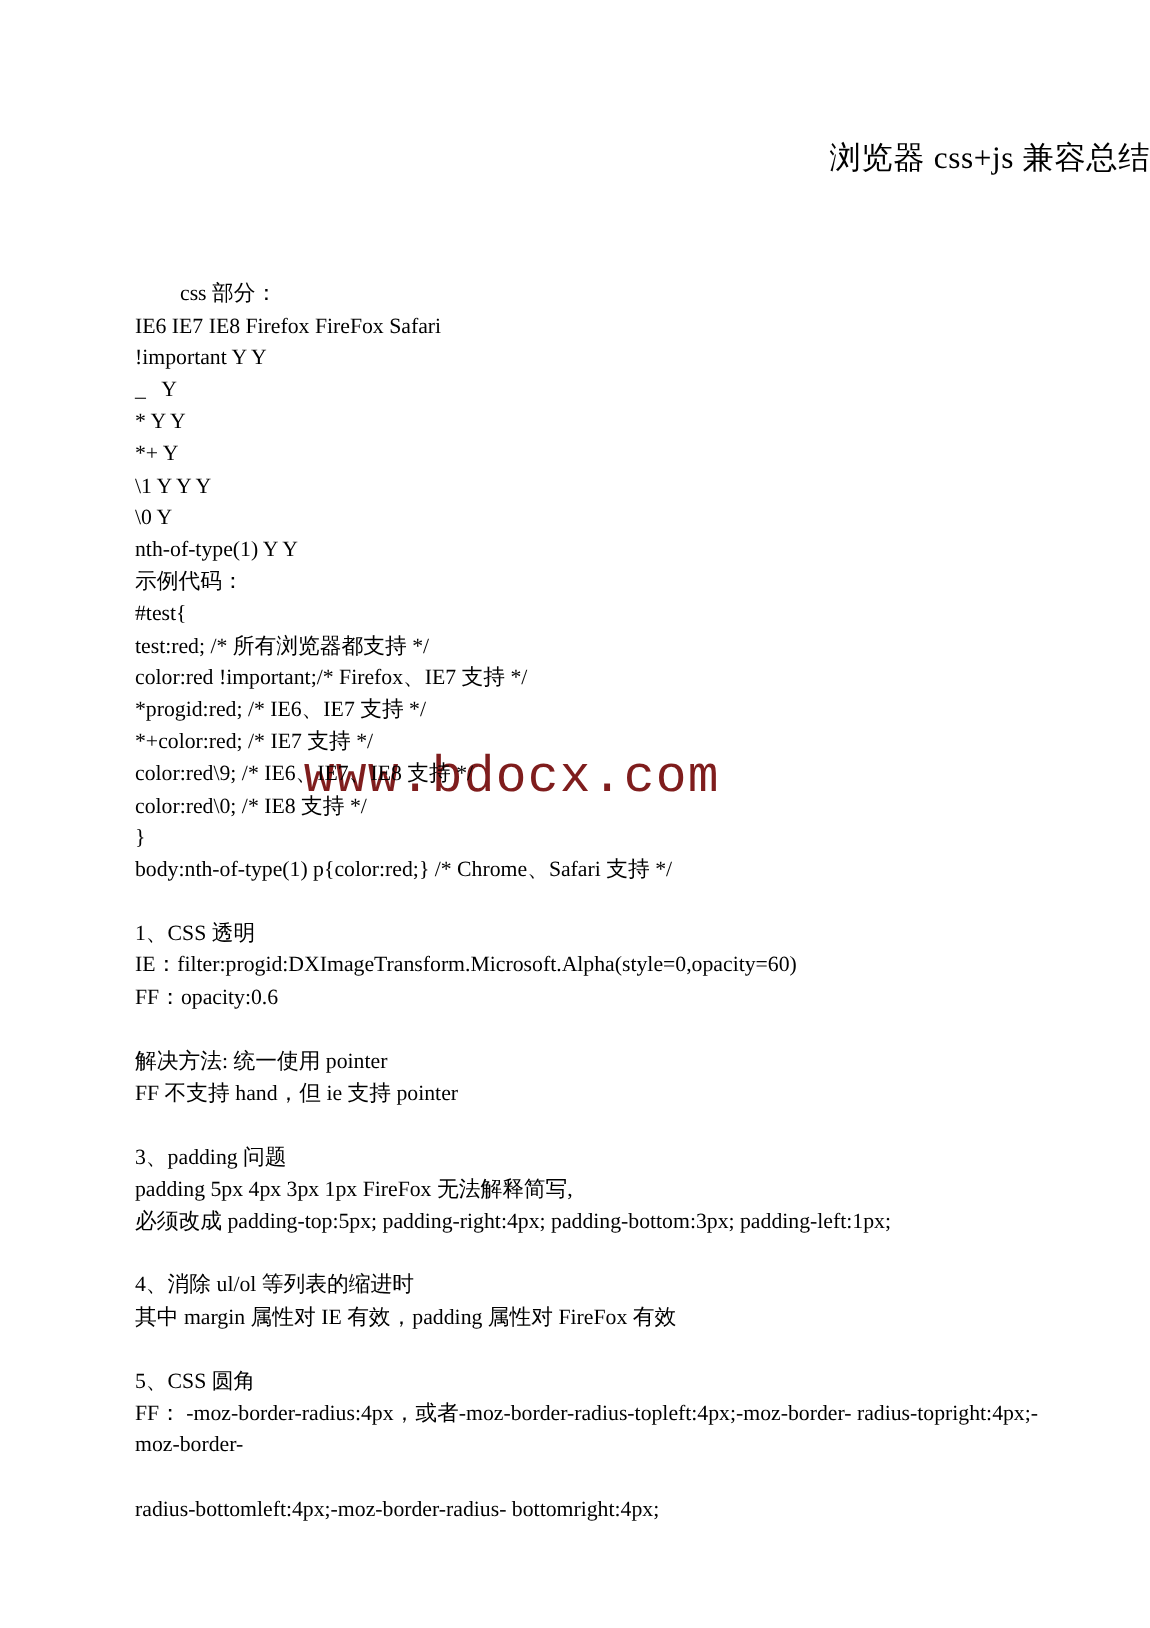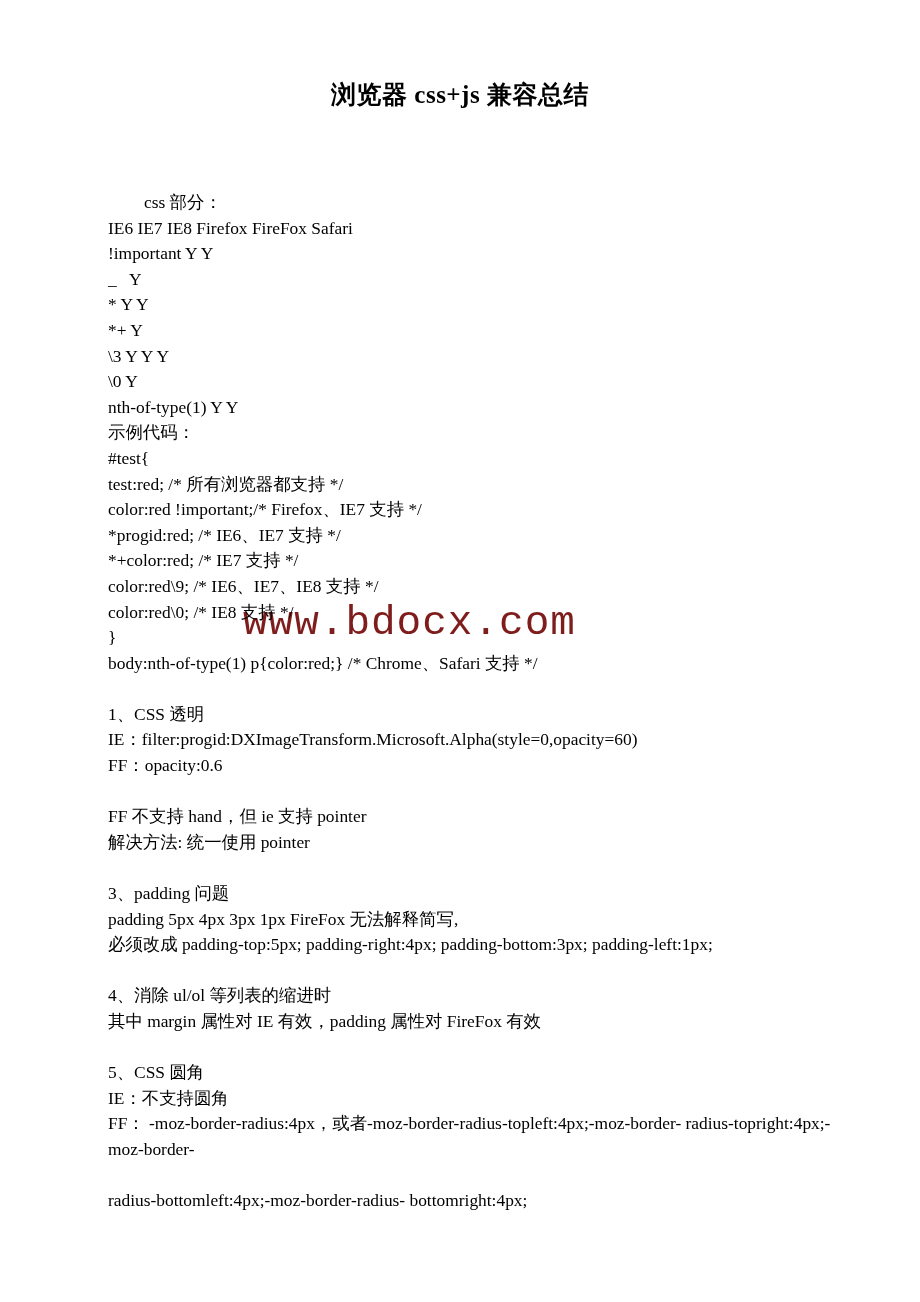--- a/index.html
+++ b/index.html
@@ -37,26 +37,26 @@
     user-select: none;
     line-height: 1;
   }
 
   .content {
     position: relative;
     z-index: 1;
   }
 
   .doc-title {
-    text-align: center;
+    text-align: right;
     font-size: 25px;
-    font-weight: bold;
+    font-weight: normal;
     line-height: 1.2;
     margin: 0;
-    padding-top: 80px;
+    padding-top: 112px;
     letter-spacing: 0.5px;
   }
 
   .body-block {
     padding-left: 108px;
     padding-right: 70px;
     padding-top: 32px;
   }
 
   .line {
@@ -87,50 +87,49 @@
 
     <h1 class="doc-title">浏览器 css+js 兼容总结</h1>
 
     <div class="body-block">
         <div class="line indent">css 部分：</div>
         <div class="line">IE6 IE7 IE8 Firefox FireFox Safari</div>
         <div class="line">!important Y Y</div>
         <div class="line">_   Y</div>
         <div class="line">* Y Y</div>
         <div class="line">*+ Y</div>
-        <div class="line">\3 Y Y Y</div>
+        <div class="line">\1 Y Y Y</div>
         <div class="line">\0 Y</div>
         <div class="line">nth-of-type(1) Y Y</div>
         <div class="line">示例代码：</div>
         <div class="line">#test{</div>
         <div class="line">test:red; /* 所有浏览器都支持 */</div>
         <div class="line">color:red !important;/* Firefox、IE7 支持 */</div>
         <div class="line">*progid:red; /* IE6、IE7 支持 */</div>
         <div class="line">*+color:red; /* IE7 支持 */</div>
         <div class="line">color:red\9; /* IE6、IE7、IE8 支持 */</div>
         <div class="line">color:red\0; /* IE8 支持 */</div>
         <div class="line">}</div>
         <div class="line">body:nth-of-type(1) p{color:red;} /* Chrome、Safari 支持 */</div>
         <div class="line blank"></div>
         <div class="line">1、CSS 透明</div>
         <div class="line">IE：filter:progid:DXImageTransform.Microsoft.Alpha(style=0,opacity=60)</div>
         <div class="line">FF：opacity:0.6</div>
         <div class="line blank"></div>
+        <div class="line">解决方法: 统一使用 pointer</div>
         <div class="line">FF 不支持 hand，但 ie 支持 pointer</div>
-        <div class="line">解决方法: 统一使用 pointer</div>
         <div class="line blank"></div>
         <div class="line">3、padding 问题</div>
         <div class="line">padding 5px 4px 3px 1px FireFox 无法解释简写,</div>
         <div class="line">必须改成 padding-top:5px; padding-right:4px; padding-bottom:3px; padding-left:1px;</div>
         <div class="line blank"></div>
         <div class="line">4、消除 ul/ol 等列表的缩进时</div>
         <div class="line">其中 margin 属性对 IE 有效，padding 属性对 FireFox 有效</div>
         <div class="line blank"></div>
         <div class="line">5、CSS 圆角</div>
-        <div class="line">IE：不支持圆角</div>
         <div class="line">FF： -moz-border-radius:4px，或者-moz-border-radius-topleft:4px;-moz-border- radius-topright:4px;-moz-border-</div>
         <div class="line blank"></div>
         <div class="line">radius-bottomleft:4px;-moz-border-radius- bottomright:4px;</div>
       </div>
 
   </div>
 
 </div>
 
 </body></html>

